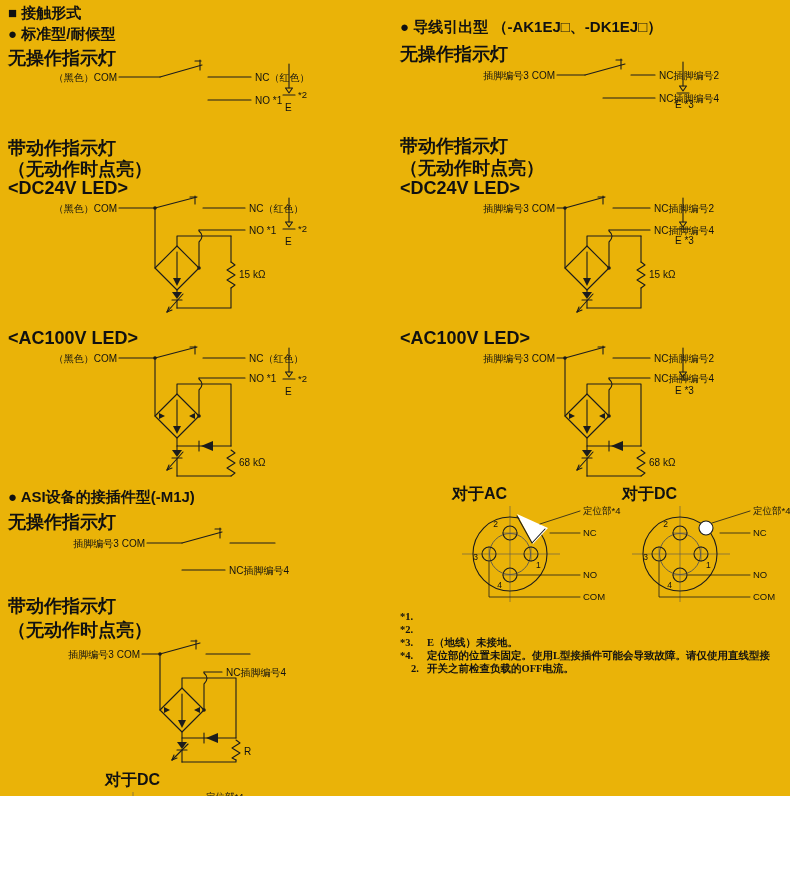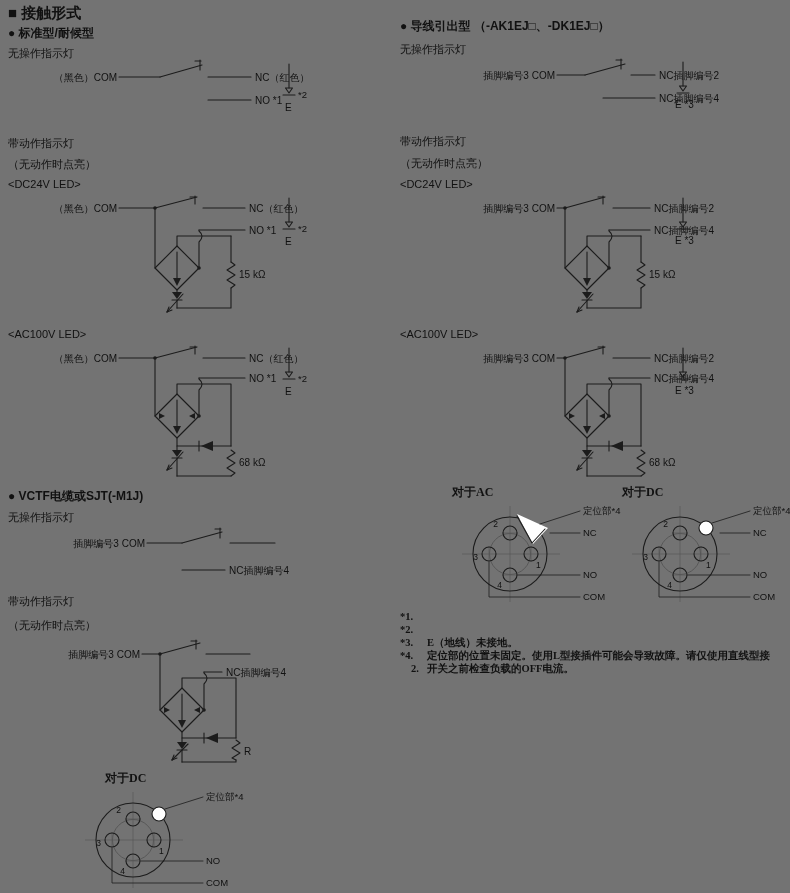--- a/index.html
+++ b/index.html
@@ -1,22 +1,22 @@
 <!DOCTYPE html>
 <html><head>
 <meta charset="utf-8">
 <style>
   html,body{margin:0;padding:0;background:#fff;}
-  #page{position:relative;width:790px;height:893px;background:#737373;overflow:hidden;
+  #page{position:relative;width:790px;height:796px;background:#eab308;overflow:hidden;
         font-family:"Liberation Sans",sans-serif;color:#111;}
   .abs{position:absolute;}
   .h1{font-size:15px;font-weight:bold;}
-  .h2{font-size:12px;font-weight:bold;}
-  .sub{font-size:11px;font-weight:normal;}
-  .ct{font-size:12px;font-weight:bold;font-family:Liberation Serif, serif;}
+  .h2{font-size:15px;font-weight:bold;}
+  .sub{font-size:18px;font-weight:bold;}
+  .ct{font-size:16px;font-weight:bold;}
   svg{display:block;overflow:visible;}
   svg .w{fill:none;stroke:#1c1c1c;stroke-width:1.1;stroke-linecap:round;stroke-linejoin:round;}
   svg .thin{fill:none;stroke:#555;stroke-width:0.6;}
   svg .fillb{fill:#1c1c1c;stroke:none;}
   svg text{font-family:"Liberation Sans",sans-serif;font-size:10px;fill:#111;}
   svg text.pn{font-size:8.5px;}
   svg text.cl{font-size:9.5px;}
   .fnblock{position:absolute;left:400px;top:610px;width:388px;
            font-family:"Liberation Serif",serif;font-size:10.5px;font-weight:bold;
            color:#111;line-height:13px;}
@@ -152,21 +152,21 @@
     <circle class="fillb" cx="144" cy="70" r="1.8"></circle>
     <g>
       <line class="w" x1="234" y1="2" x2="234" y2="26"></line>
       <path class="w" d="M230.5,26 L237.5,26 L234,31 Z" fill="#fff"></path>
       <line class="w" x1="228" y1="33" x2="240" y2="33"></line>
     </g>
     <text x="243" y="36" class="cl">*2</text>
     <text x="230" y="49">E</text>
   </svg>
 
-  <div class="abs h2" style="left:8px;top:488px;">● VCTF电缆或SJT(-M1J)</div>
+  <div class="abs h2" style="left:8px;top:488px;">● ASI设备的接插件型(-M1J)</div>
   <div class="abs sub" style="left:8px;top:510px;">无操作指示灯</div>
 
   <svg class="abs" style="left:40px;top:528px;" width="260" height="52" viewBox="0 0 260 52">
     <text x="105" y="19" text-anchor="end">插脚编号3 COM</text>
     <line class="w" x1="107" y1="15" x2="142" y2="15"></line>
     <g>
       <line class="w" x1="142" y1="15" x2="182" y2="4"></line>
       <line class="w" x1="180" y1="0" x2="180" y2="10"></line>
       <line class="w" x1="175" y1="1" x2="181" y2="1"></line>
     </g>

